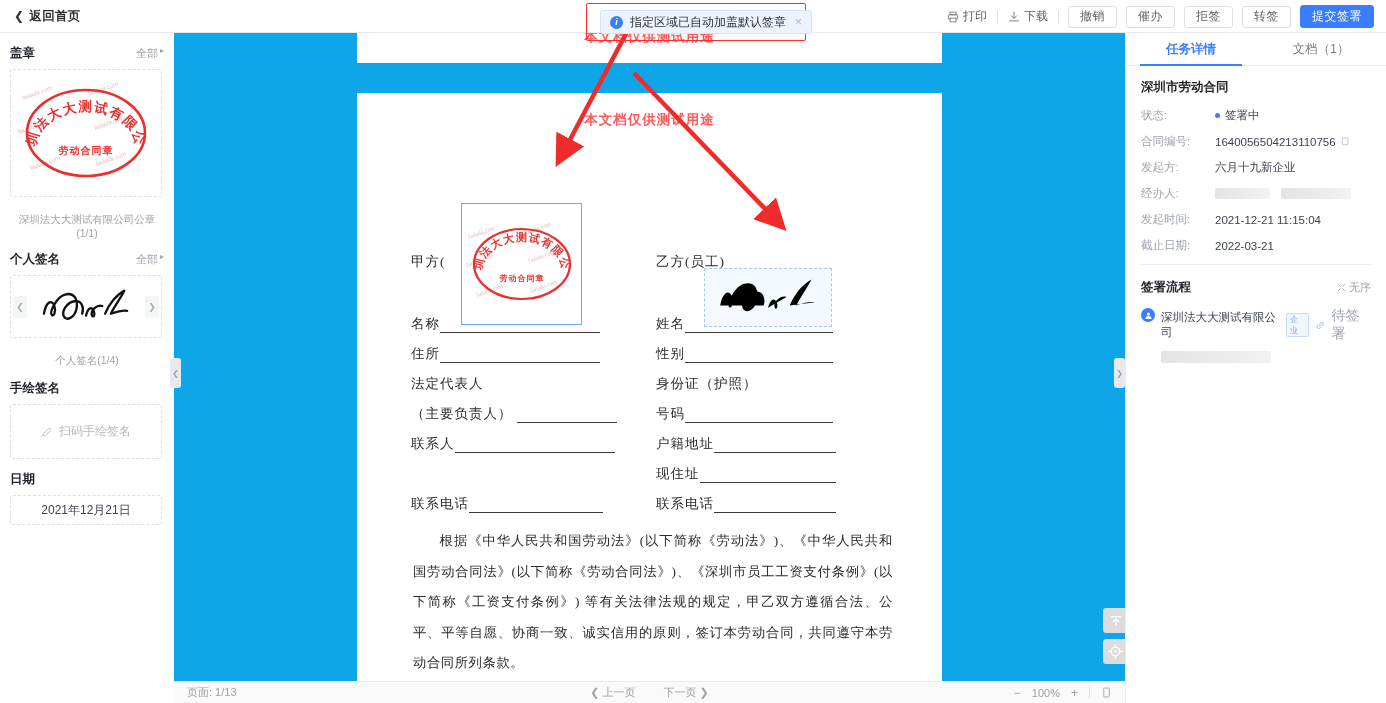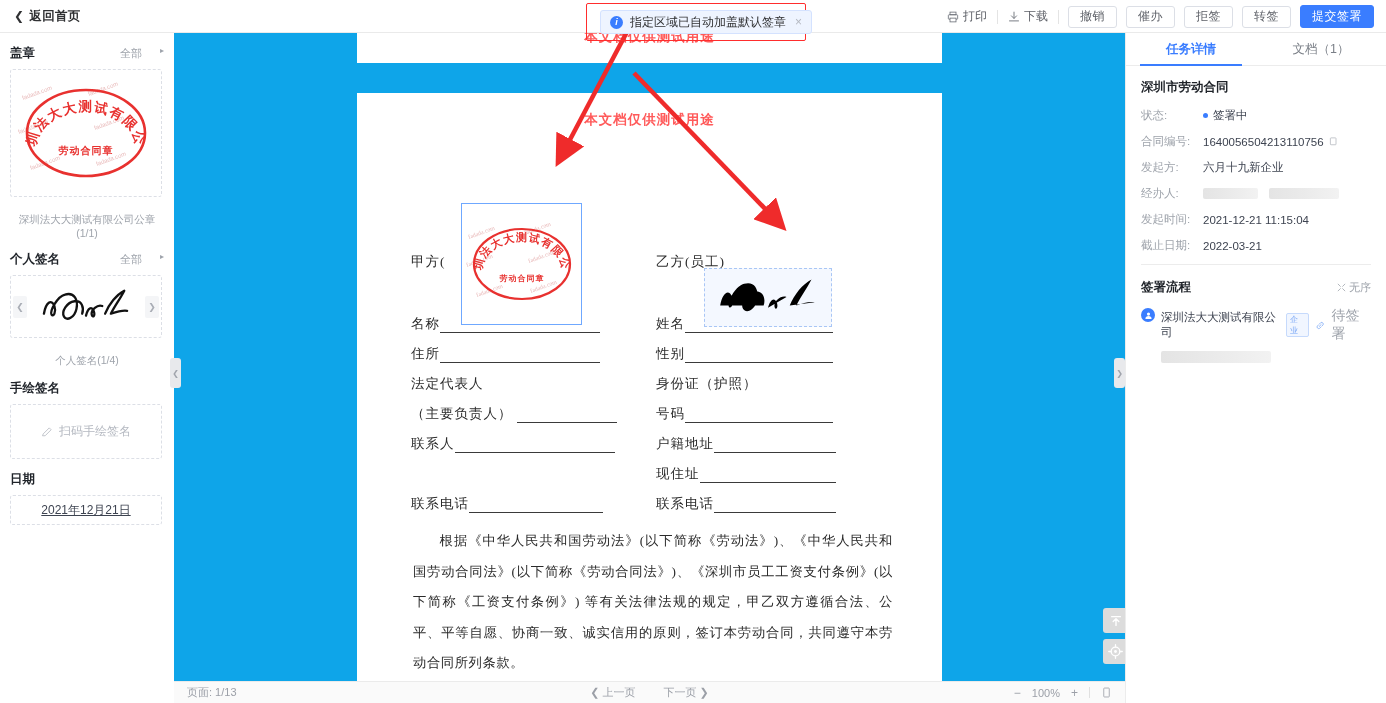--- a/index.html
+++ b/index.html
@@ -67,21 +67,21 @@
   
   .sidebar {
     position:absolute; top:33px; left:0; width:174px; height:670px;
     background:#ffffff; overflow:hidden; padding:0 10px;
   }
   .sb-section-head {
     display:flex; align-items:center; justify-content:space-between;
     margin-top:12px; margin-bottom:7px;
   }
   .sb-title { font-size:12.5px; color:#1f2329; font-weight:700; }
-  .sb-all { font-size:11px; color:#9ea3ab; cursor:pointer; display:flex; align-items:flex-start; gap:18px; }
+  .sb-all { font-size:11px; color:#9ea3ab; cursor:pointer; display:flex; align-items:flex-start; gap:2px; }
   .sb-all-arrow { font-size:8px; }
 
   .stamp-card {
     position:relative; width:152px; height:128px;
     border:1px dashed #dcdfe6; border-radius:3px;
     display:flex; align-items:center; justify-content:center;
     background:#fff; cursor:pointer; overflow:hidden;
   }
   .sb-caption {
     text-align:center; font-size:10.5px; color:#9ea3ab;
@@ -102,21 +102,21 @@
   .ca-left { left:2px; } .ca-right { right:2px; }
 
   .draw-card {
     width:152px; height:55px; border:1px dashed #dcdfe6; border-radius:3px;
     display:flex; align-items:center; justify-content:center; gap:6px;
     font-size:12px; color:#b5b9c1; cursor:pointer; background:#fff;
   }
   .date-card {
     width:152px; height:30px; border:1px dashed #dcdfe6; border-radius:3px;
     display:flex; align-items:center; justify-content:center;
-    font-size:12px; color:#3d4350; cursor:pointer; background:#fff;text-decoration:underline;
+    font-size:12px; color:#3d4350; cursor:pointer; background:#fff;
   }
   .wm-text { fill:#e8b8b8; font-size:6px; }
 
   
   .sig-svg { width:98px; height:44px; }
   .sig-svg path { fill:none; stroke:#111; stroke-width:2.4; stroke-linecap:round; stroke-linejoin:round; }
 
   
   .panel-handle {
     position:absolute; width:11px; height:30px; background:#e8e9ec;
@@ -204,21 +204,21 @@
     flex:1; display:flex; align-items:center; justify-content:center;
     font-size:12.5px; color:#7a7f87; cursor:pointer; position:relative;
   }
   .rp-tab.active { color:#3a7dff; font-weight:700; }
   .rp-tab.active:after {
     content:""; position:absolute; bottom:-1px; left:14px; right:14px;
     height:2px; background:#3a7dff;
   }
   .rp-body { padding:13px 15px 0 15px; }
   .rp-doc-title { font-size:12.5px; color:#1f2329; font-weight:700; margin-bottom:12px; }
-  .rp-row { display:flex; font-size:11.5px; margin-bottom:11px; align-items:center; }
+  .rp-row { display:flex; font-size:11.5px; margin-bottom:11px; align-items:center;gap:12px; }
   .rp-key { color:#9ea3ab; width:62px; flex:none; }
   .rp-val { color:#3d4350; display:flex; align-items:center; gap:5px; }
   .status-dot { width:5px; height:5px; border-radius:50%; background:#3a7dff; display:inline-block; }
   .blurred {
     background:linear-gradient(90deg,#e4e4e4 0%,#ececec 60%,#f2f2f2 100%);
     height:11px; border-radius:2px; display:inline-block;
   }
   .rp-divider { height:1px; background:#ececec; margin:5px 0 0 0; }
   .rp-flow-head {
     display:flex; align-items:center; justify-content:space-between;

